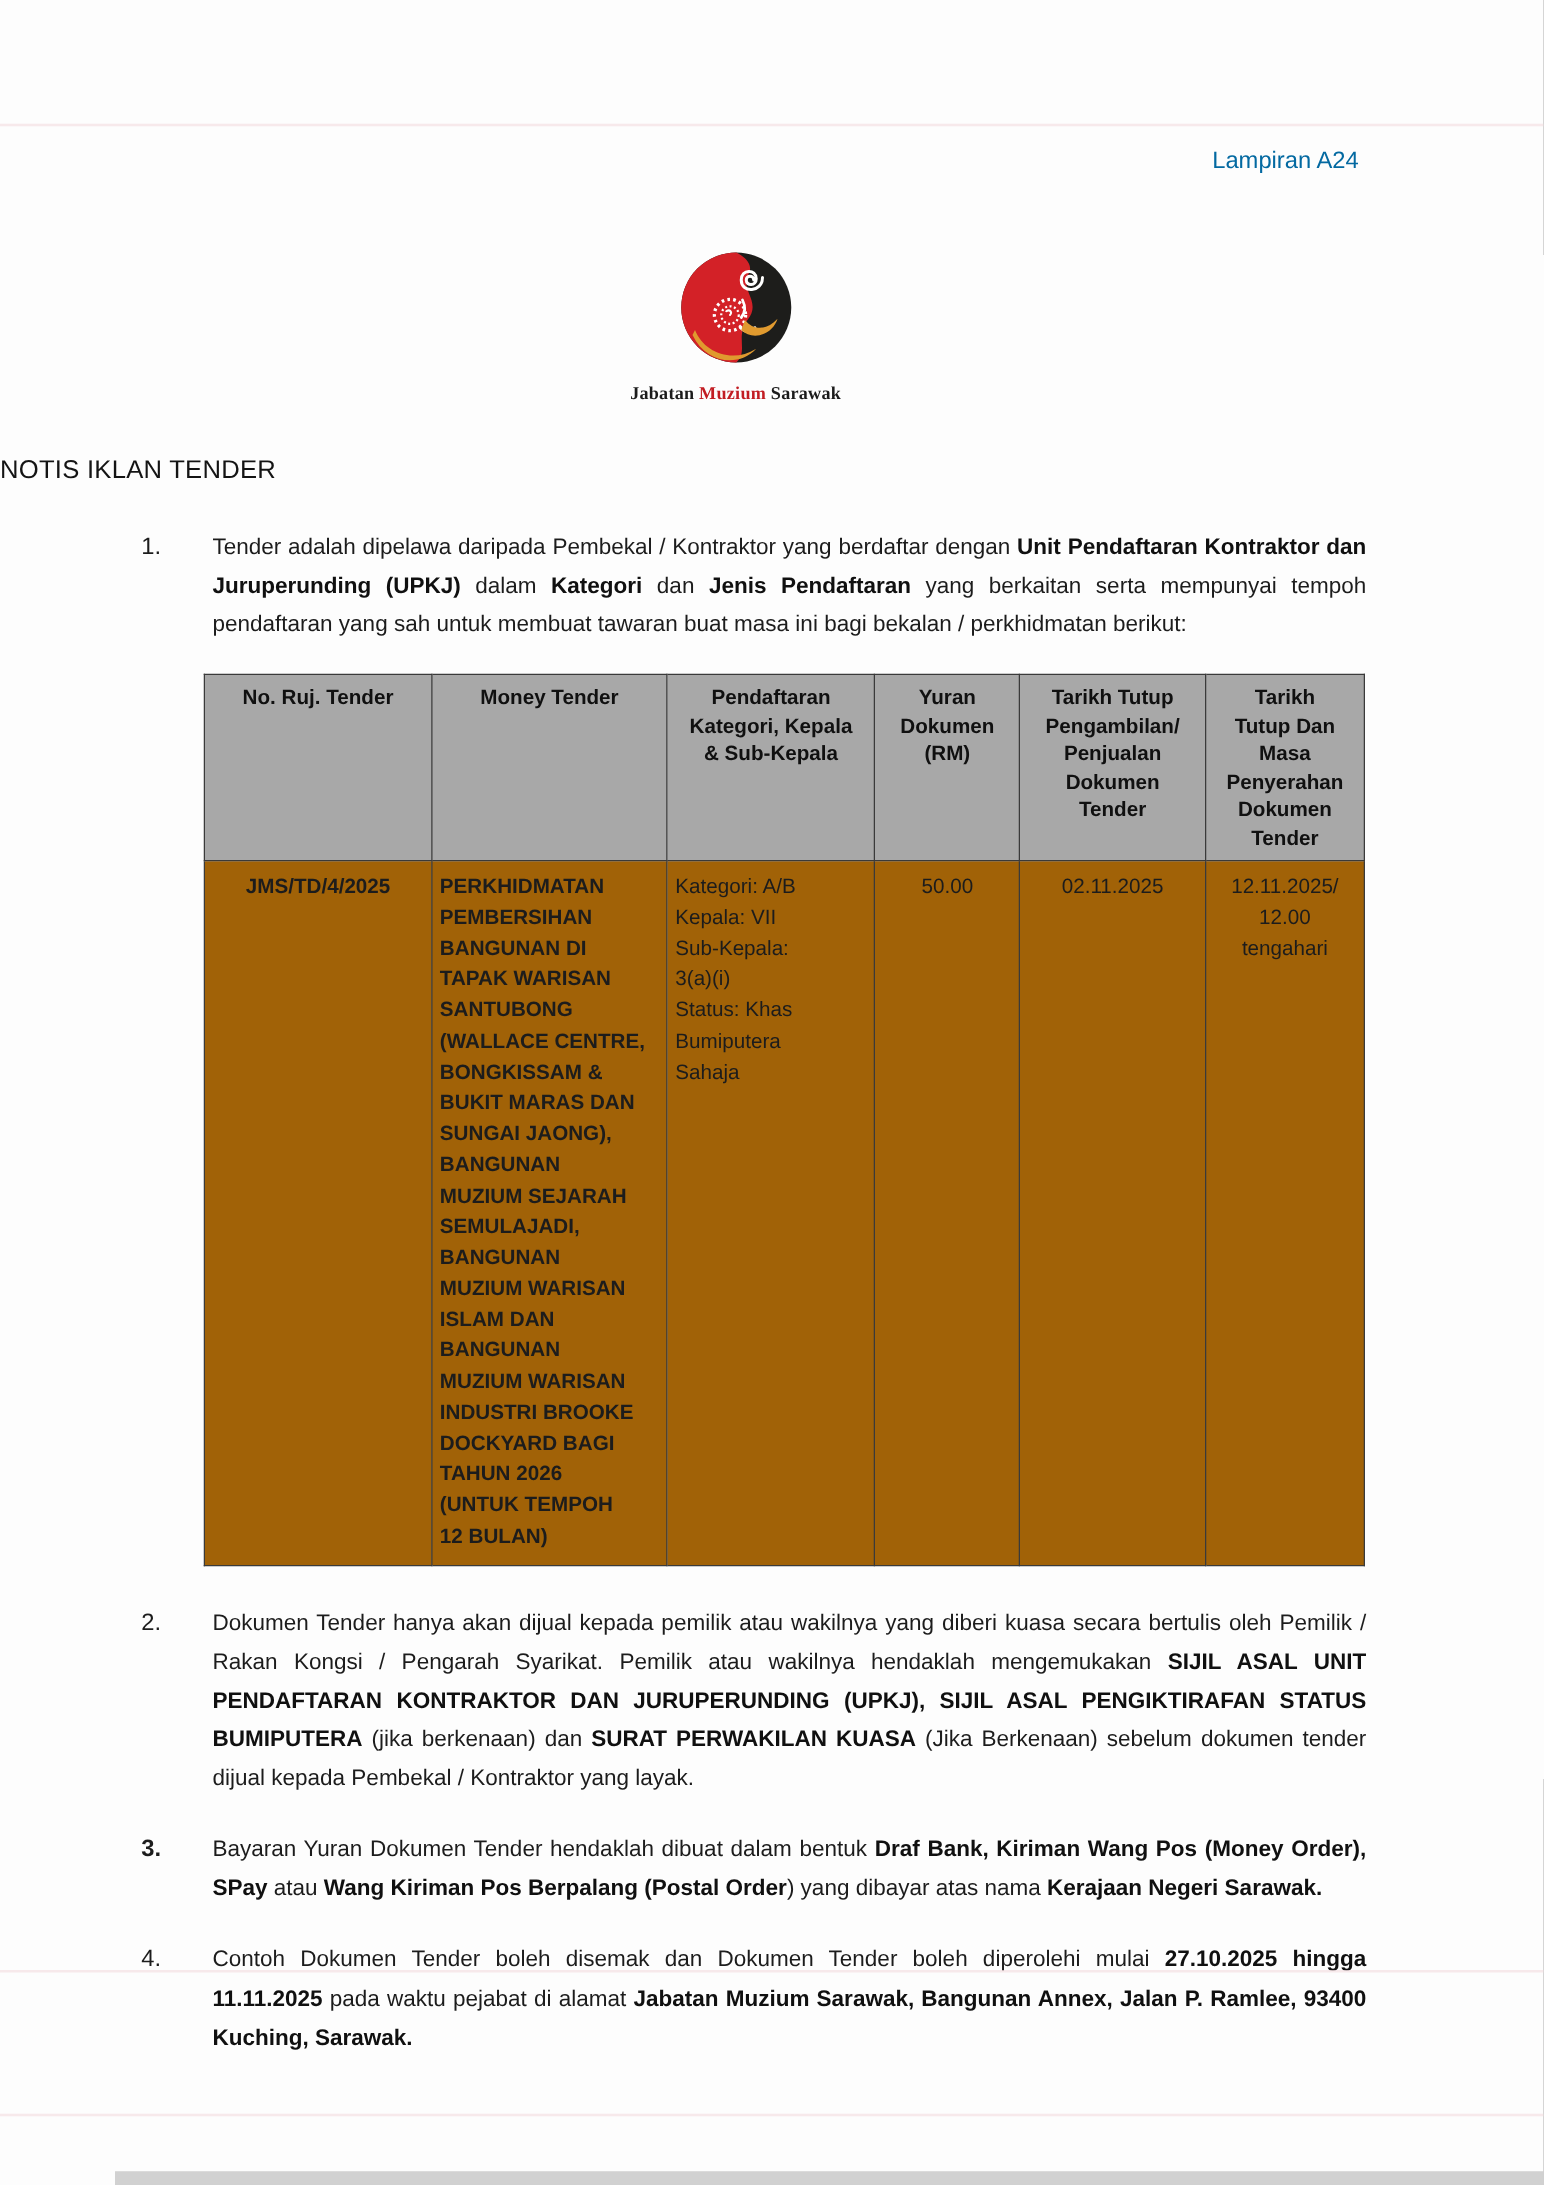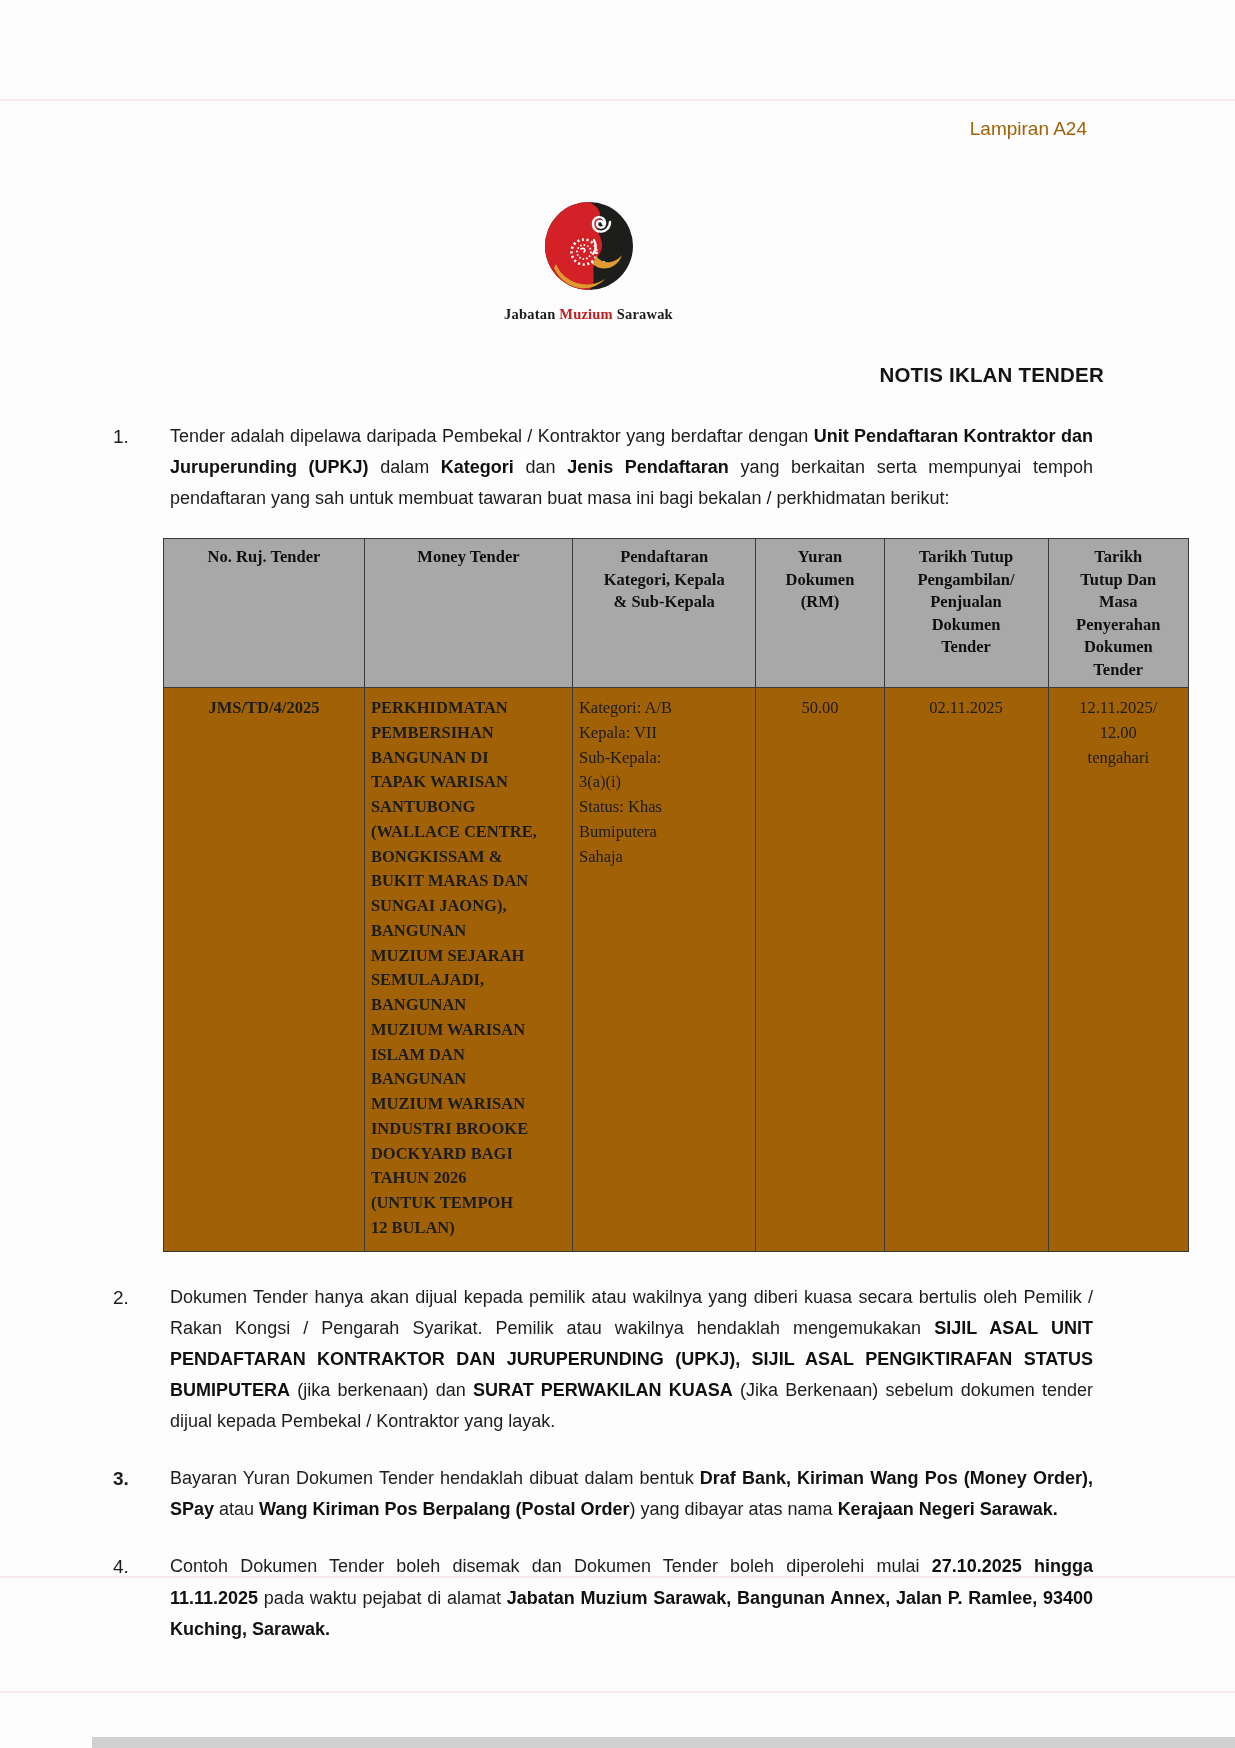--- a/index.html
+++ b/index.html
@@ -18,41 +18,41 @@
   .scan-line-1{top:99px;}
   .scan-line-2{top:1576px;}
   .scan-line-3{top:1691px;}
   .bottom-band{position:absolute;top:1737px;left:92px;right:0;height:11px;background:#c9c9c9;opacity:.85;}
 
   .lampiran{
     padding-top:118px;
     margin-right:148px;
     text-align:right;
     font-size:19px;
-    color:#a16207;
+    color:#0369a1;
   }
 
   .logo-block{margin-top:56px;text-align:center;width:1177px;}
   .logo-block svg{display:inline-block;}
   .logo-caption{
     margin-top:4px;
     font-family:"Liberation Serif",serif;
     font-weight:700;
     font-size:14.5px;
     color:#1b1b1b;
     letter-spacing:.2px;
   }
   .logo-caption .red{color:#c21d23;}
 
   .title{
     width:1104px;
     margin:40px 0 0 0;
-    text-align:right;
+    text-align:left;
     font-size:20.5px;
-    font-weight:700;
+    font-weight:400;
     color:#141414;
     letter-spacing:.2px;
   }
 
   .para{
     display:flex;
     margin:0 142px 26px 113px;
   }
   .pnum{
     flex:0 0 57px;
@@ -65,24 +65,23 @@
     font-size:18px;
     line-height:1.73;
     text-align:justify;
   }
   .ptext .b{font-weight:700;color:#101010;}
   #para-top{margin-top:34px;}
   #para-top .para{margin-bottom:0;}
 
   table.tender-table{
     margin:24px 0 0 163px;
-    width:1026px;
+    width:929px;
     border-collapse:collapse;
     table-layout:fixed;
-    font-family:Liberation Serif, serif;
   }
   table.tender-table th, table.tender-table td{
     border:1.6px solid #3a3a3a;
     vertical-align:top;
     box-sizing:border-box;
   }
   table.tender-table th{
     background:#a8a8a8;
     font-size:16.5px;
     font-weight:700;

